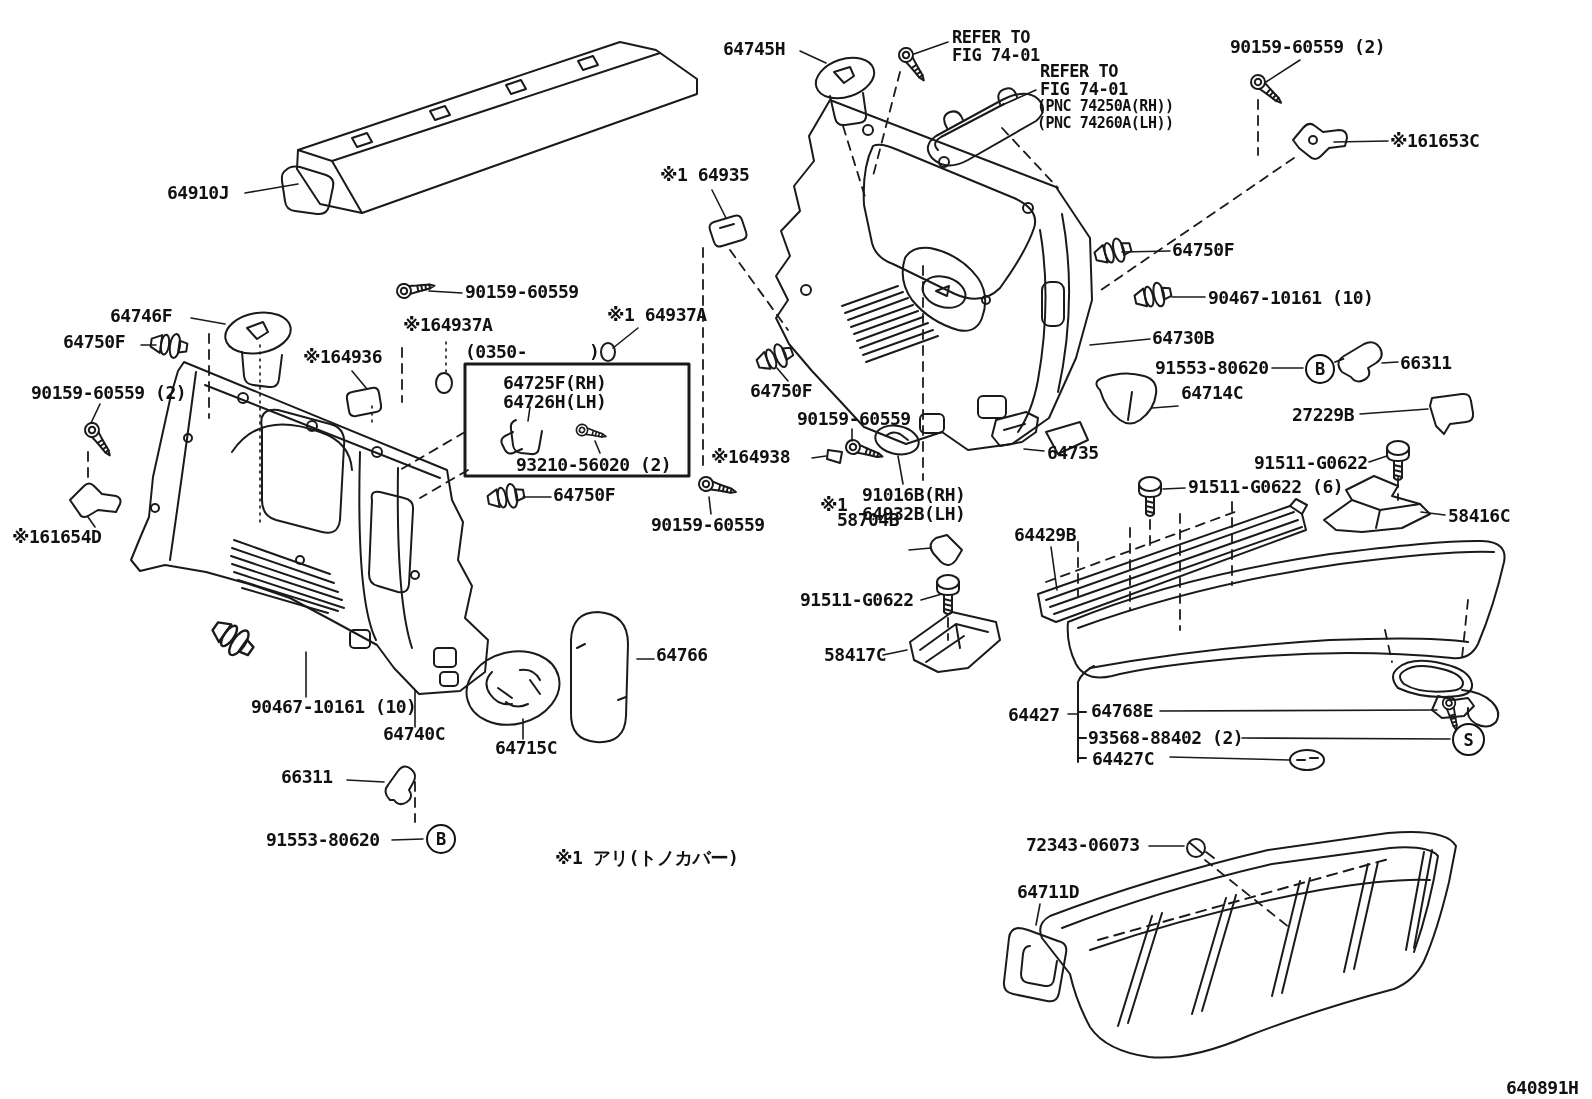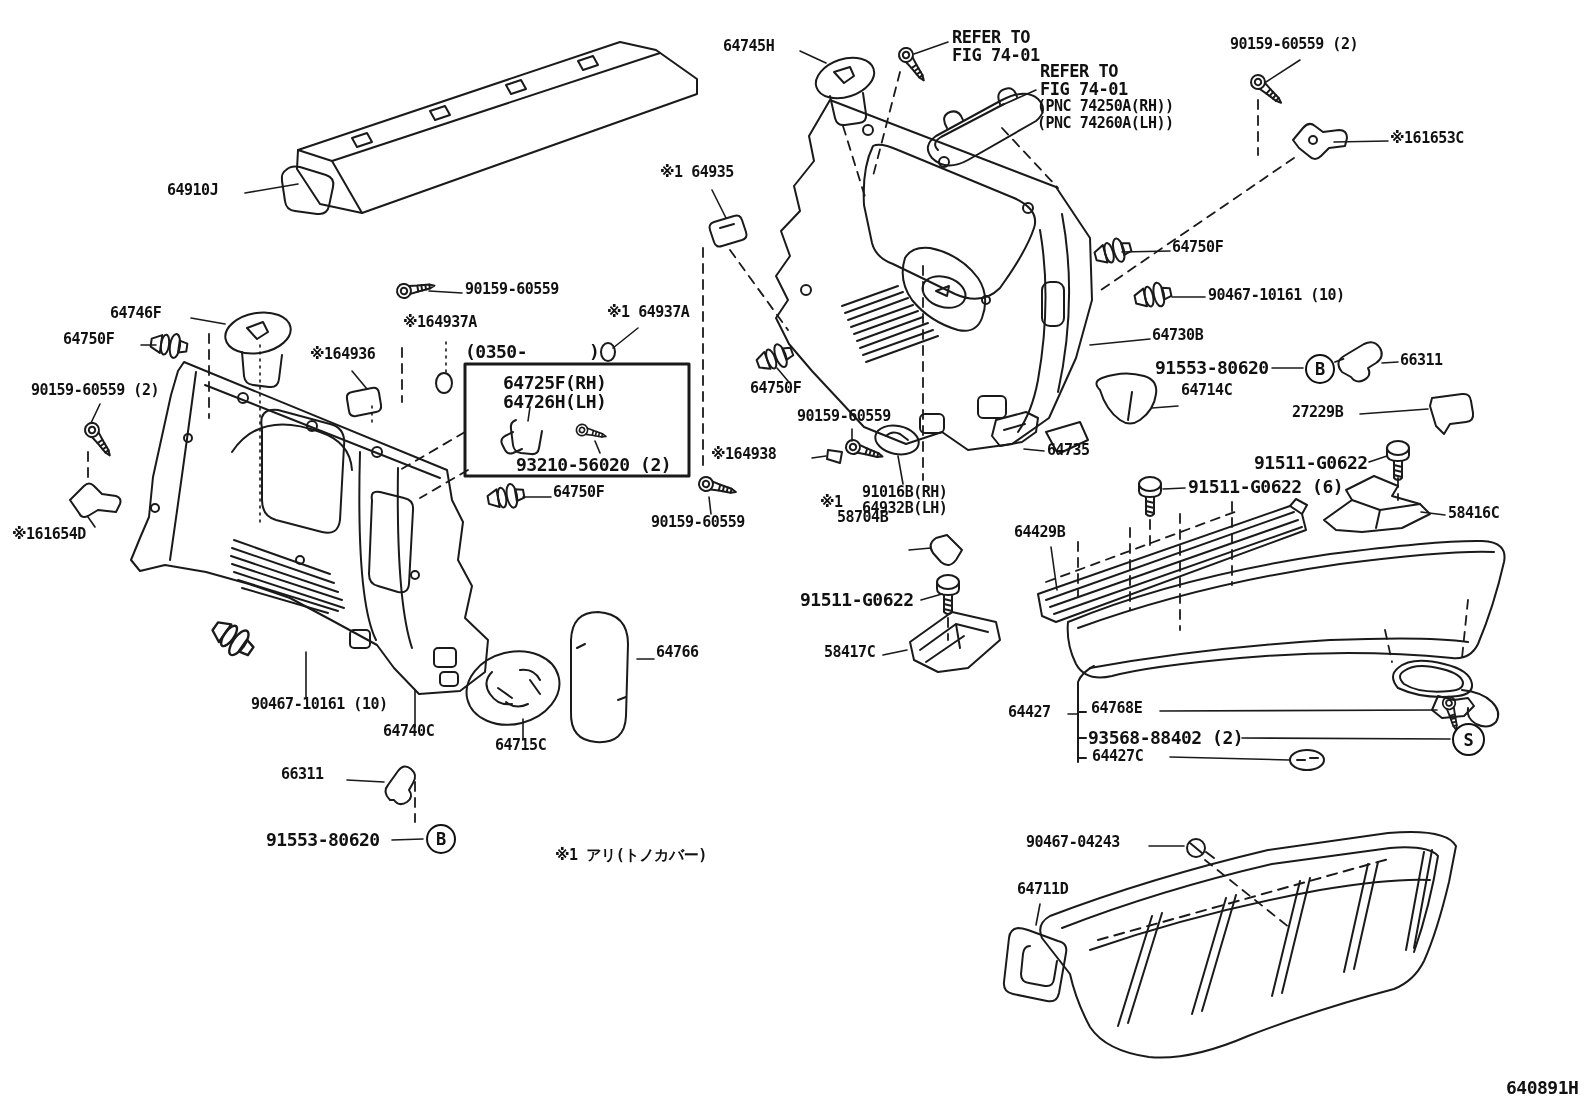--- a/index.html
+++ b/index.html
@@ -1,19 +1,19 @@
 <!DOCTYPE html>
 <html><head>
 <meta charset="utf-8">
 <style>
   html,body{margin:0;padding:0;background:#fff;}
   #stage{position:relative;width:1592px;height:1099px;background:#fff;overflow:hidden;
          font-family:"DejaVu Sans Mono","DejaVu Sans",monospace;color:#111;}
   svg{position:absolute;left:0;top:0;}
-  .lbl{position:absolute;font-weight:bold;font-size:15px;letter-spacing:-0.5px;
+  .lbl{position:absolute;font-weight:bold;font-size:18px;letter-spacing:-0.5px;
        line-height:1.06;white-space:pre;color:#111;}
   .s18{font-size:18px;}
   .s17{font-size:17px;}
   .s15{font-size:15px;}
   .circ{position:absolute;border:2.5px solid #111;border-radius:50%;
         display:flex;align-items:center;justify-content:center;
         font-weight:bold;font-size:17px;background:#fff;}
 </style>
 </head>
 <body>
@@ -304,28 +304,28 @@
 <div class="lbl s18" style="left:1188px;top:477px">91511-G0622 (6)</div>
 <div class="lbl" style="left:1448px;top:506px">58416C</div>
 <div class="lbl" style="left:1014px;top:525px">64429B</div>
 <div class="lbl" style="left:837px;top:510px">58704B</div>
 <div class="lbl s18" style="left:800px;top:590px">91511-G0622</div>
 <div class="lbl" style="left:824px;top:645px">58417C</div>
 <div class="lbl" style="left:1008px;top:705px">64427</div>
 <div class="lbl" style="left:1091px;top:701px">64768E</div>
 <div class="lbl s18" style="left:1088px;top:728px">93568-88402 (2)</div>
 <div class="lbl" style="left:1092px;top:749px">64427C</div>
-<div class="lbl" style="left:1026px;top:835px">90467-04243</div>
+<div class="lbl" style="left:1026px;top:835px">72343-06073</div>
 <div class="lbl" style="left:1017px;top:882px">64711D</div>
 <div class="lbl s18" style="left:1506px;top:1078px">640891H</div>
 <div class="lbl" style="left:110px;top:306px">64746F</div>
 <div class="lbl" style="left:63px;top:332px">64750F</div>
 <div class="lbl" style="left:31px;top:383px">90159-60559 (2)</div>
 <div class="lbl" style="left:12px;top:527px">※161654D</div>
-<div class="lbl" style="left:310px;top:347px">※164936</div>
+<div class="lbl" style="left:303px;top:347px">※164936</div>
 <div class="lbl" style="left:403px;top:315px">※164937A</div>
 <div class="lbl s18" style="left:465px;top:342px">(0350-      )</div>
 <div class="lbl s18" style="left:503px;top:373px">64725F(RH)
 64726H(LH)</div>
 <div class="lbl s18" style="left:516px;top:455px">93210-56020 (2)</div>
 <div class="lbl" style="left:465px;top:282px">90159-60559</div>
 <div class="lbl" style="left:607px;top:305px">※1 64937A</div>
 <div class="lbl" style="left:750px;top:381px">64750F</div>
 <div class="lbl" style="left:797px;top:409px">90159-60559</div>
 <div class="lbl" style="left:711px;top:447px">※164938</div>

